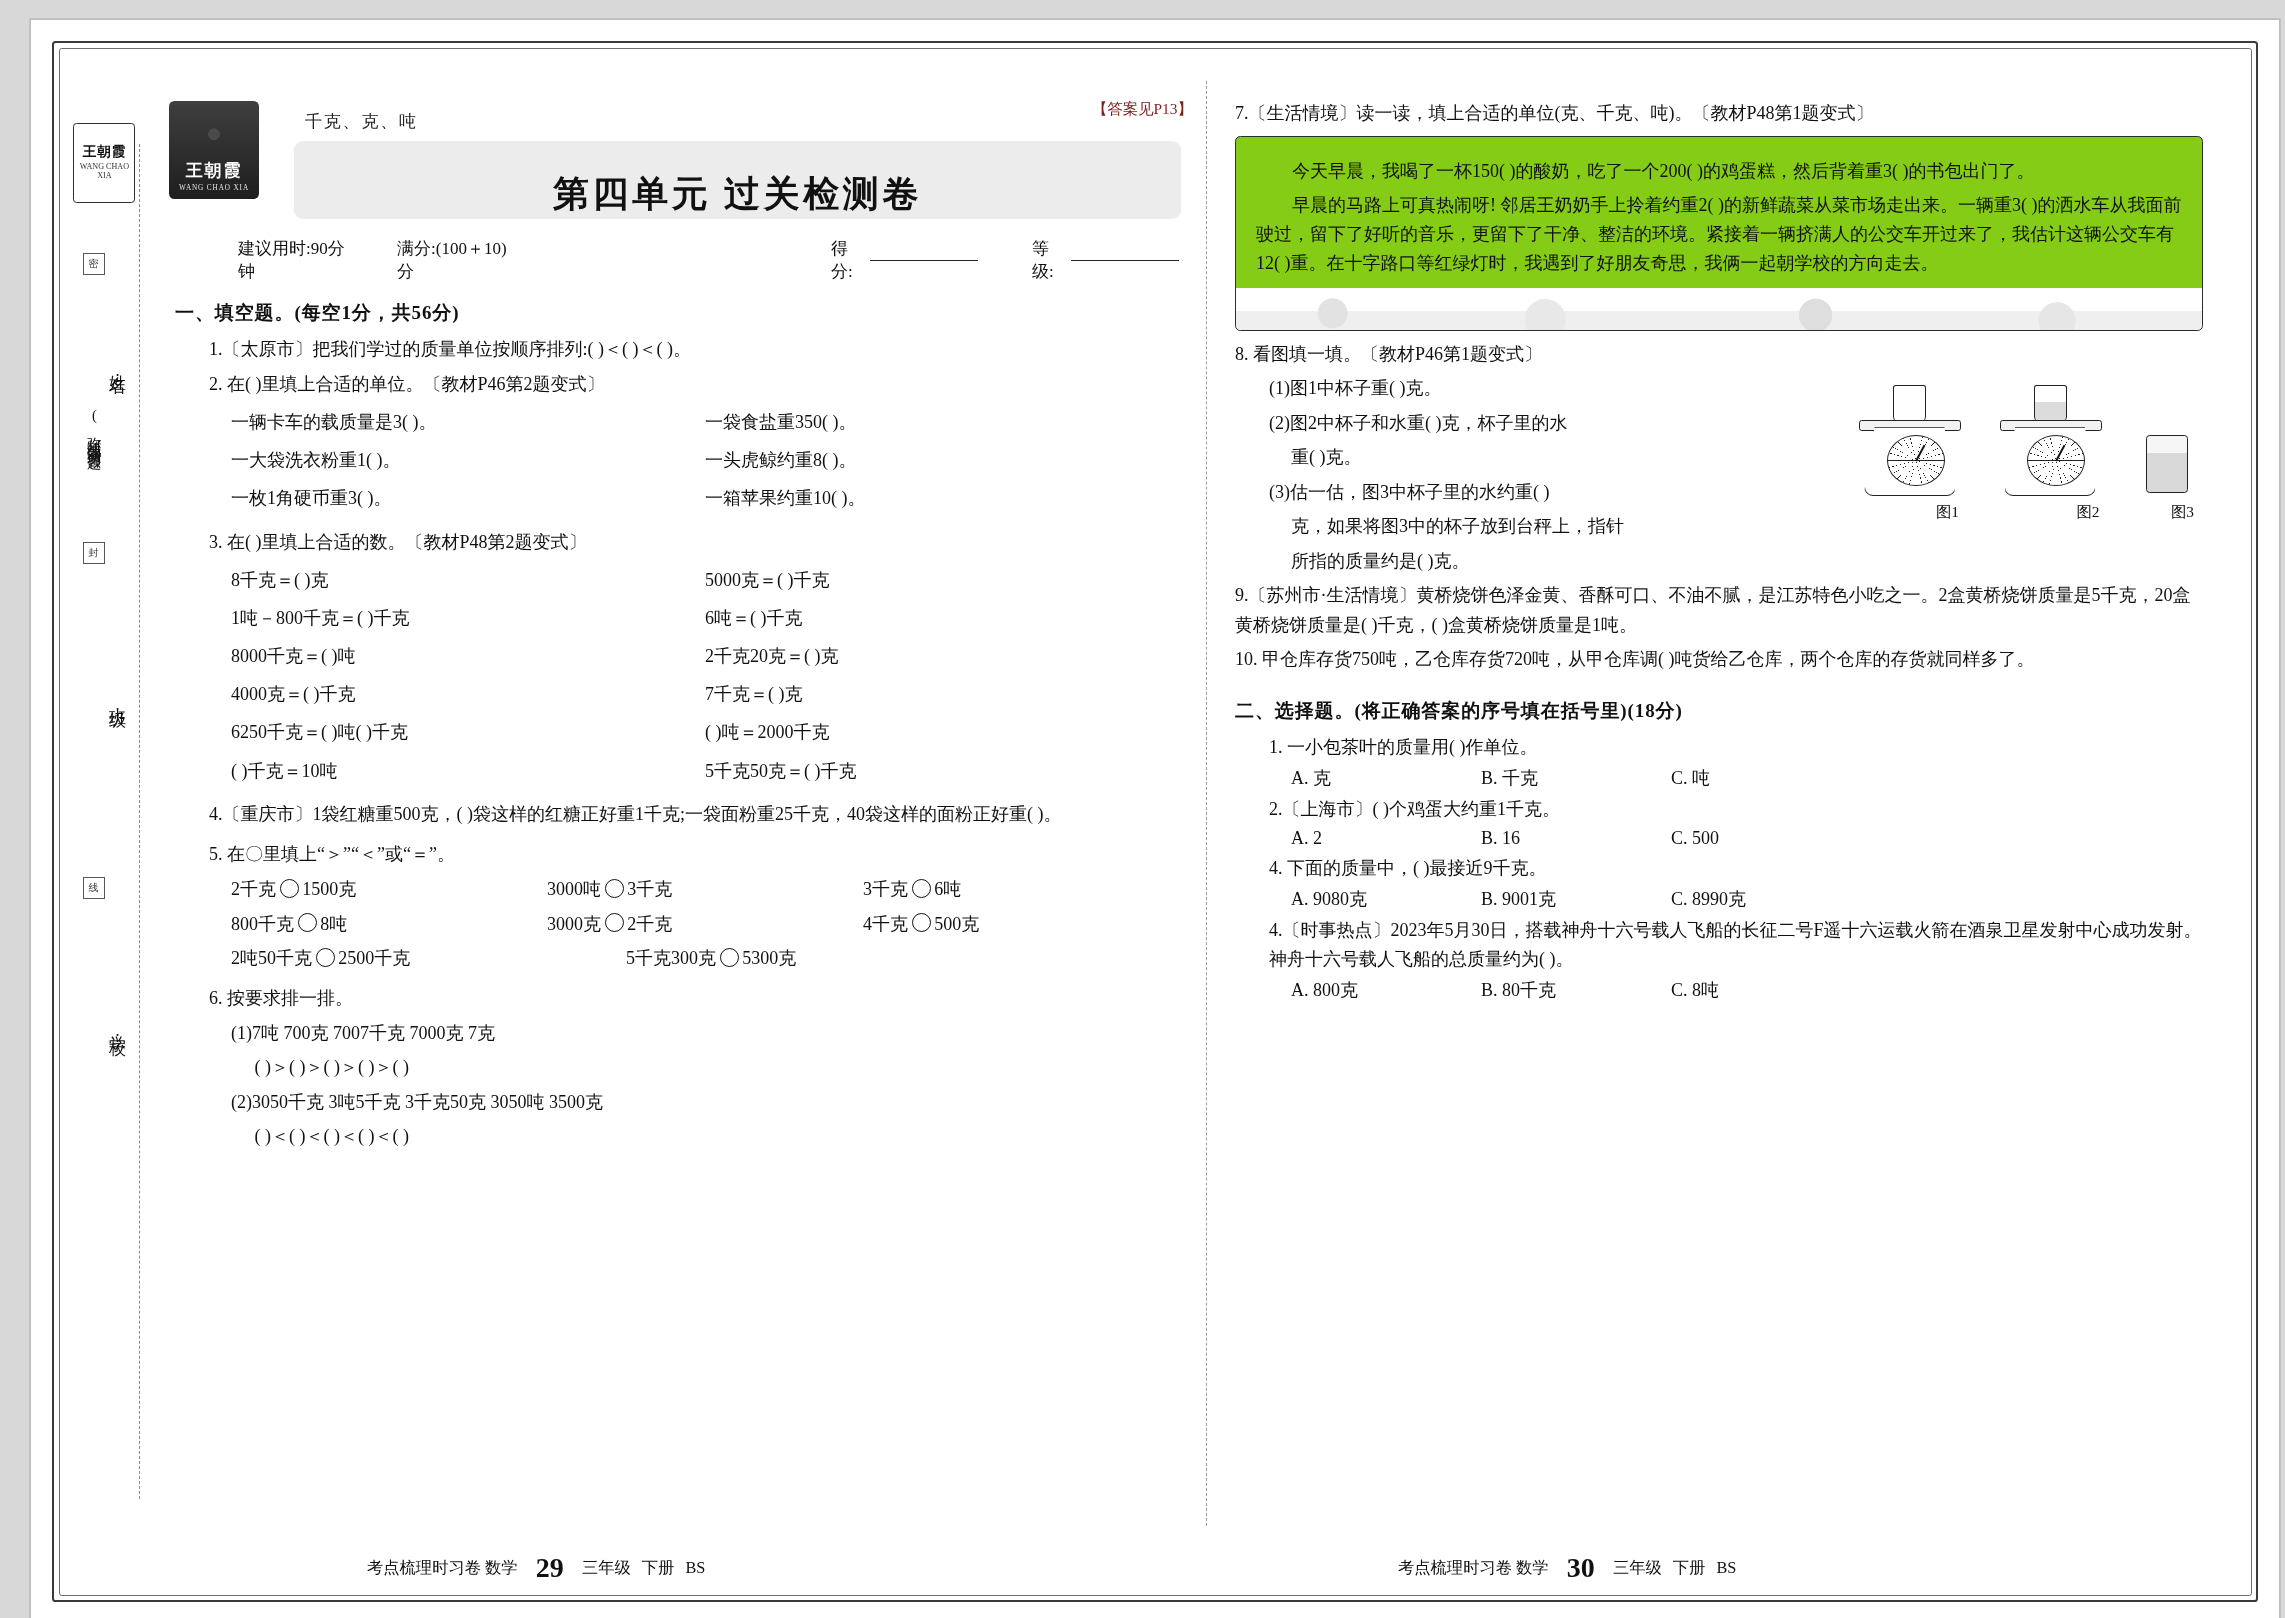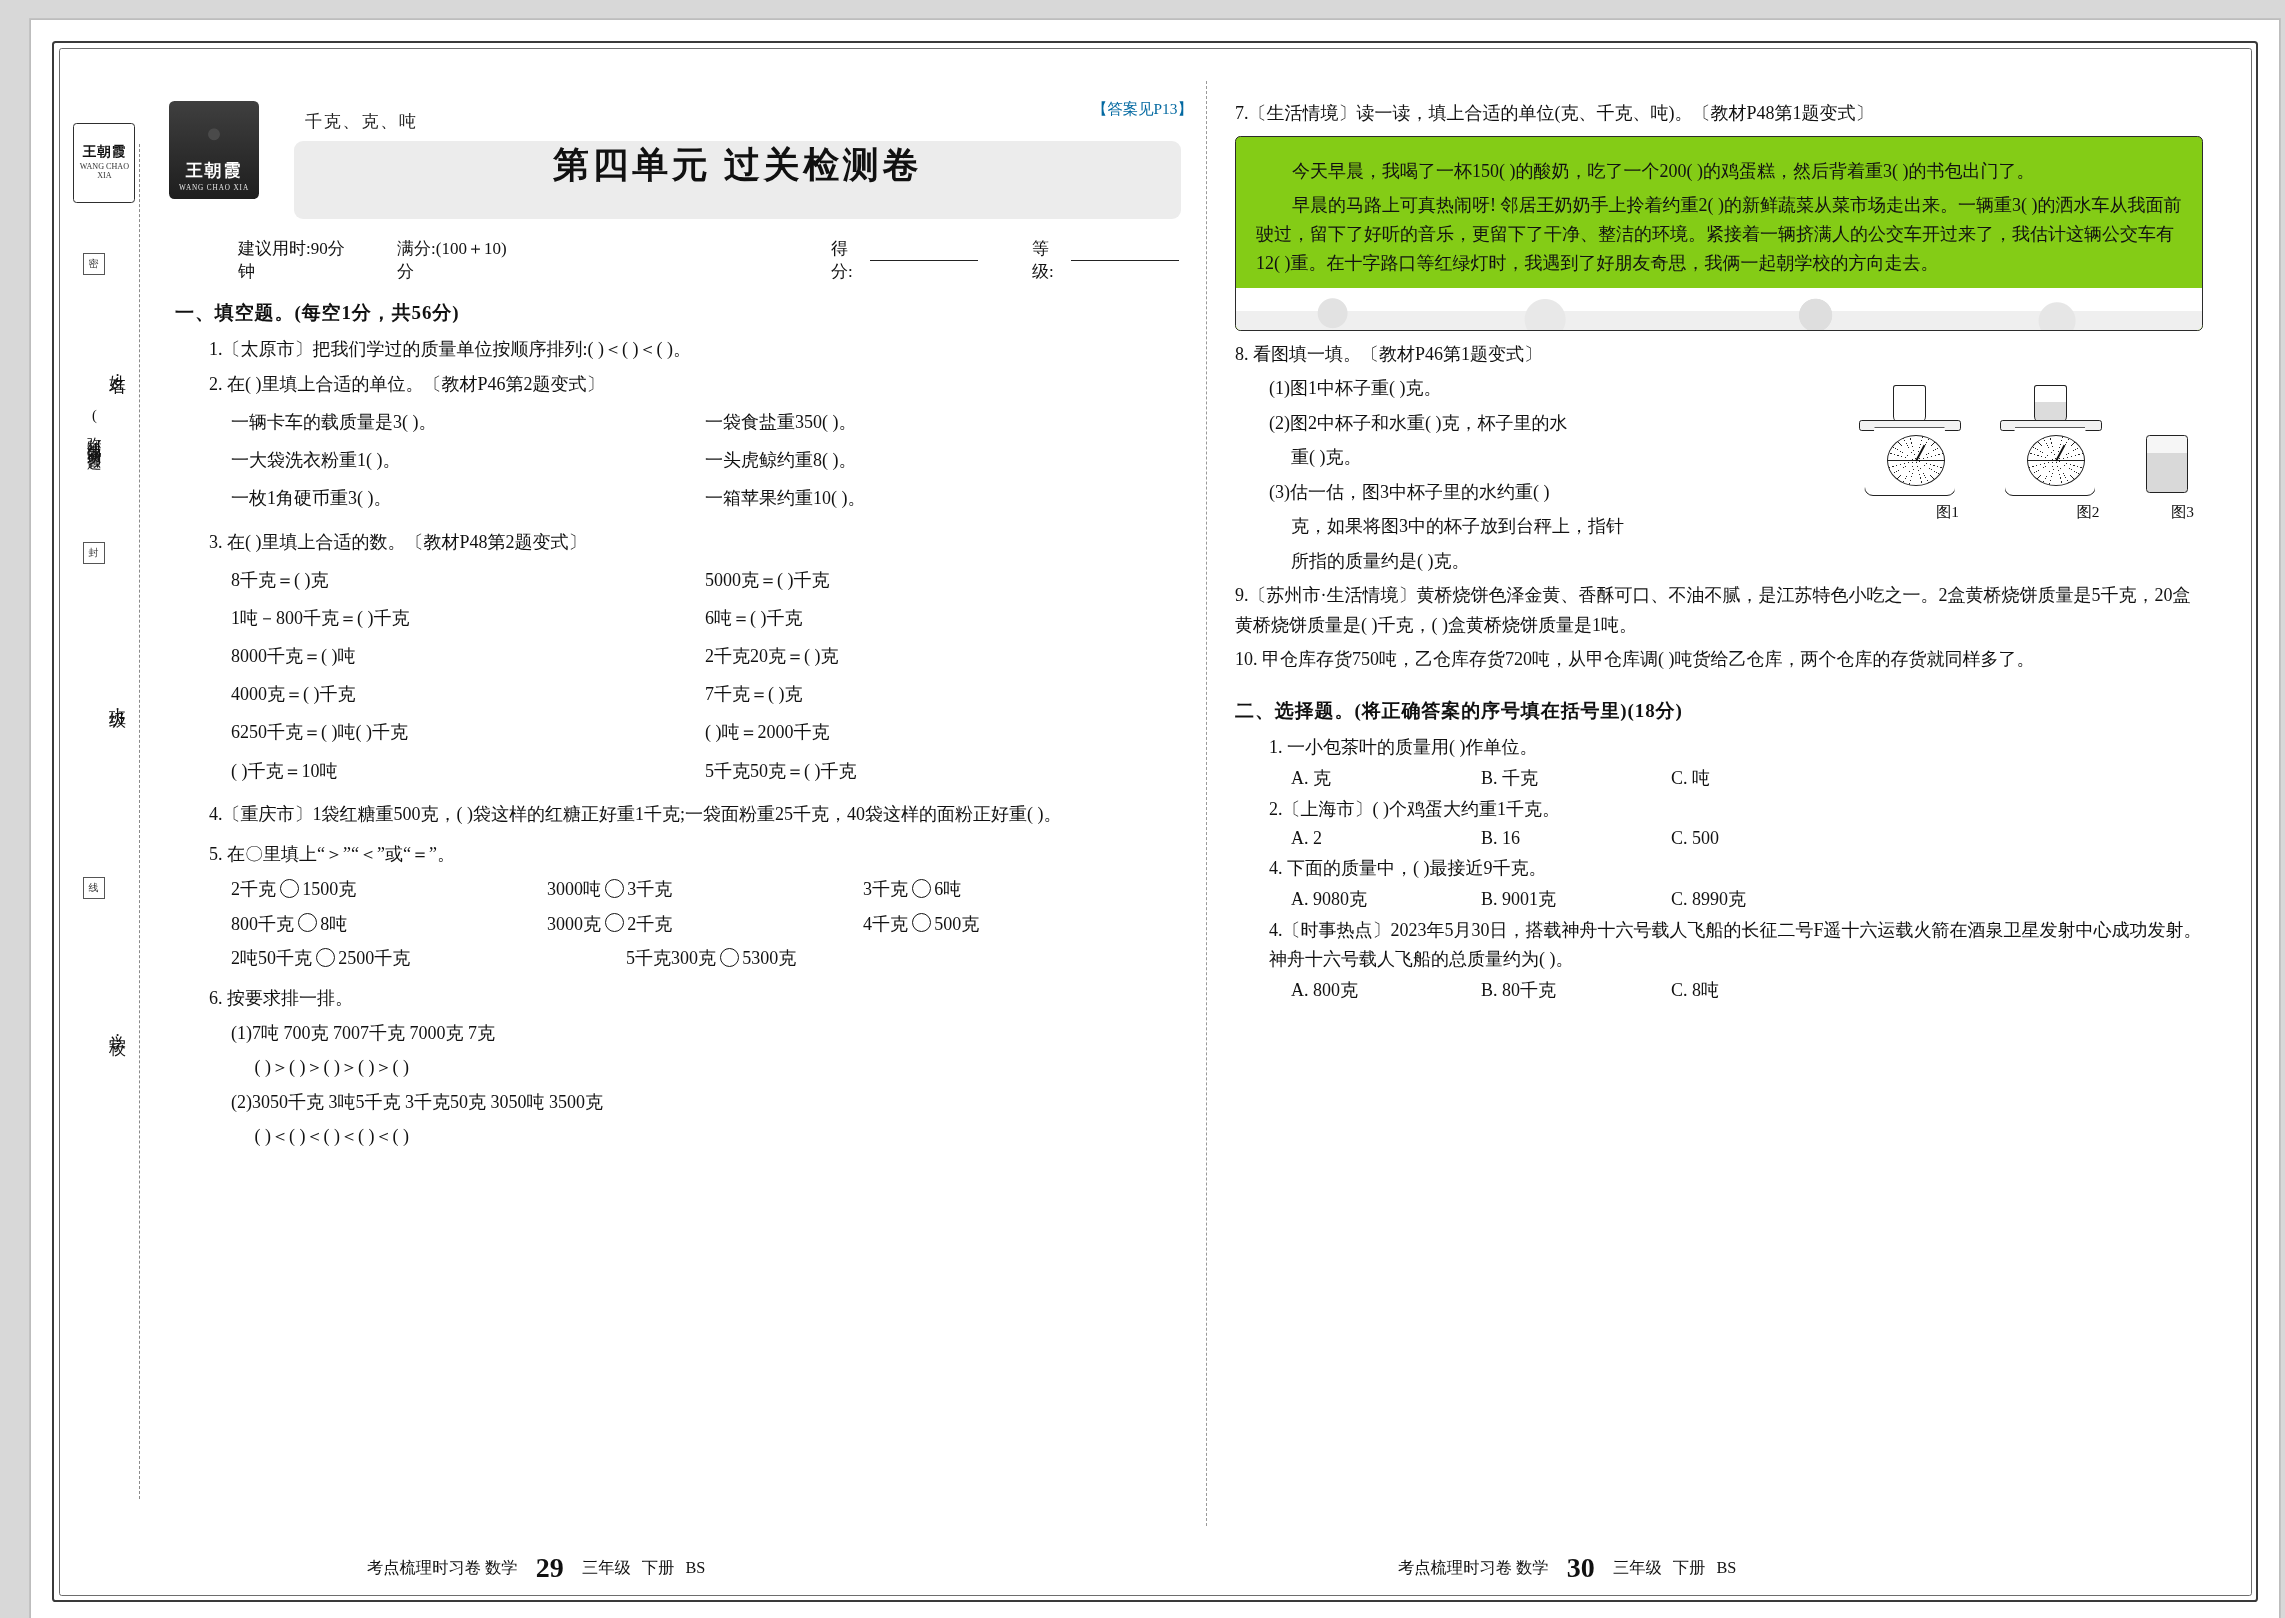--- a/index.html
+++ b/index.html
@@ -69,28 +69,28 @@
       linear-gradient(#3f3f3f,#1e1e1e);
     color:#fff;display:flex;flex-direction:column;align-items:center;justify-content:flex-end;
     padding-bottom:7.2px;box-sizing:border-box;
   }
   .logo .ln1{font-size:17px;font-weight:bold;letter-spacing:1.8px;}
   .logo .ln2{font-size:7.2px;letter-spacing:0.9px;opacity:.9;margin-top:1.8px;}
   
   .hdr-band{
     position:absolute;left:226px;top:87px;width:887px;height:78px;
     background:#ececec;border-radius:9px;
-    display:flex;align-items:flex-start;justify-content:center;
+    display:flex;align-items:flex-end;justify-content:center;
   }
   .hdr-title{font-size:36px;font-weight:bold;letter-spacing:3.6px;}
   .hdr-unit{
     position:absolute;left:237px;top:56px;font-size:17px;letter-spacing:1.8px;color:#222;
   }
   .ans-ref{
-    position:absolute;left:1024px;top:45px;font-size:15.4px;color:#0369a1;
+    position:absolute;left:1024px;top:45px;font-size:15.4px;color:#7f1d1d;
   }
   .meta{
     position:absolute;left:170px;top:183px;width:941px;font-size:17px;
     display:flex;align-items:center;
   }
   .meta .m1{margin-right:36px;}
   .meta .m3{margin-left:308px;}
   .meta .m4{margin-left:54px;}
   .uline{display:inline-block;border-bottom:0.9px solid #222;width:109px;}
   

